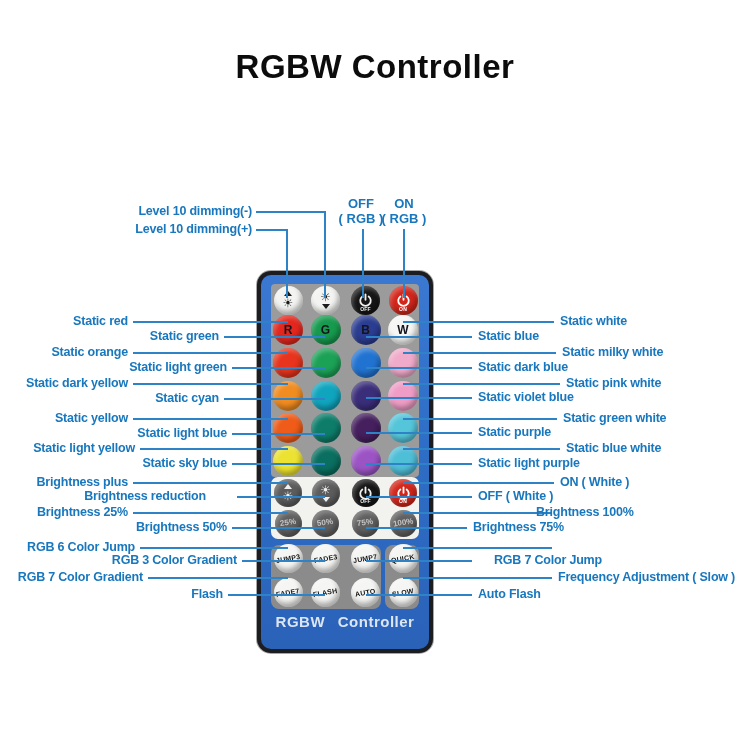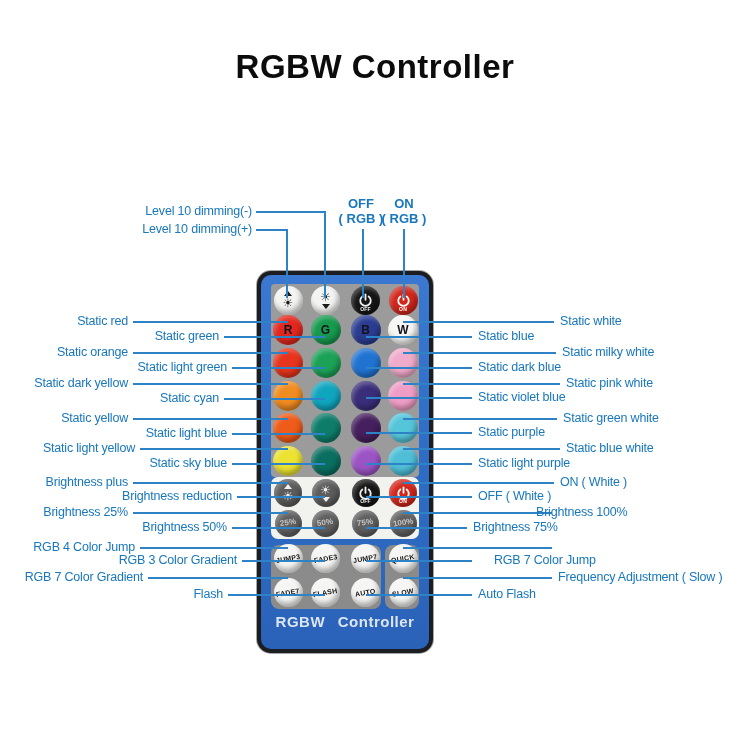--- a/index.html
+++ b/index.html
@@ -4,21 +4,21 @@
 <style>
   html,body{margin:0;padding:0;background:#ffffff;}
   #stage{position:relative;width:750px;height:750px;background:#ffffff;overflow:hidden;
          font-family:"Liberation Sans","DejaVu Sans",sans-serif;}
 
   
   .page-title{position:absolute;left:0;right:0;top:48px;text-align:center;
     font-size:33px;font-weight:700;letter-spacing:.5px;color:var(--title-black,#0c0c0c);}
 
   
-  .callout-label{position:absolute;white-space:nowrap;font-size:12.5px;font-weight:400;
+  .callout-label{position:absolute;white-space:nowrap;font-size:12.5px;font-weight:700;
     letter-spacing:-.2px;color:var(--label-blue,#1877bd);line-height:18px;}
   .cl-line{position:absolute;background:var(--line-blue,#2e82c6);}
   .cl-line.h{height:2px;}
   .cl-line.v{width:2px;}
   .top-power-label{position:absolute;width:90px;text-align:center;font-size:13px;font-weight:700;
     color:var(--label-blue,#1877bd);line-height:15px;}
   #callout-layer{position:absolute;inset:0;z-index:30;pointer-events:none;}
 
   
   .remote{position:absolute;background:var(--remote-frame,#1c1d21);border-radius:14px;z-index:10;
@@ -190,27 +190,27 @@
       <div class="callout-label" style="right: 622px; top: 409px; text-align: right;">Static yellow</div>
       <div class="cl-line h" style="left: 232px; top: 433px; width: 93px;"></div>
       <div class="callout-label" style="right: 523px; top: 424px; text-align: right;">Static light blue</div>
       <div class="cl-line h" style="left: 140px; top: 448px; width: 148px;"></div>
       <div class="callout-label" style="right: 615px; top: 439px; text-align: right;">Static light yellow</div>
       <div class="cl-line h" style="left: 232px; top: 463px; width: 93px;"></div>
       <div class="callout-label" style="right: 523px; top: 454px; text-align: right;">Static sky blue</div>
       <div class="cl-line h" style="left: 133px; top: 482px; width: 155px;"></div>
       <div class="callout-label" style="right: 622px; top: 473px; text-align: right;">Brightness plus</div>
       <div class="cl-line h" style="left: 237px; top: 496px; width: 88px;"></div>
-      <div class="callout-label" style="right: 518px; top: 487px; text-align: right; margin-left: 45px;">Brightness reduction</div>
+      <div class="callout-label" style="right: 544px; top: 487px; text-align: right; margin-left: 45px;">Brightness reduction</div>
       <div class="cl-line h" style="left: 133px; top: 512px; width: 155px;"></div>
       <div class="callout-label" style="right: 622px; top: 503px; text-align: right;">Brightness 25%</div>
       <div class="cl-line h" style="left: 232px; top: 527px; width: 93px;"></div>
       <div class="callout-label" style="right: 523px; top: 518px; text-align: right;">Brightness 50%</div>
       <div class="cl-line h" style="left: 140px; top: 547px; width: 148px;"></div>
-      <div class="callout-label" style="right: 615px; top: 538px; text-align: right;">RGB 4 Color Jump</div>
+      <div class="callout-label" style="right: 615px; top: 538px; text-align: right;">RGB 6 Color Jump</div>
       <div class="cl-line h" style="left: 242px; top: 560px; width: 83px;"></div>
       <div class="callout-label" style="right: 513px; top: 551px; text-align: right; padding-left: 8px;">RGB 3 Color Gradient</div>
       <div class="cl-line h" style="left: 148px; top: 577px; width: 140px;"></div>
       <div class="callout-label" style="right: 607px; top: 568px; text-align: right;">RGB 7 Color Gradient</div>
       <div class="cl-line h" style="left: 228px; top: 594px; width: 97px;"></div>
       <div class="callout-label" style="right: 527px; top: 585px; text-align: right;">Flash</div>
       <div class="cl-line h" style="left: 403px; top: 321px; width: 151px;"></div>
       <div class="callout-label" style="left: 560px; top: 312px;">Static white</div>
       <div class="cl-line h" style="left: 366px; top: 336px; width: 106px;"></div>
       <div class="callout-label" style="left: 478px; top: 327px;">Static blue</div>

